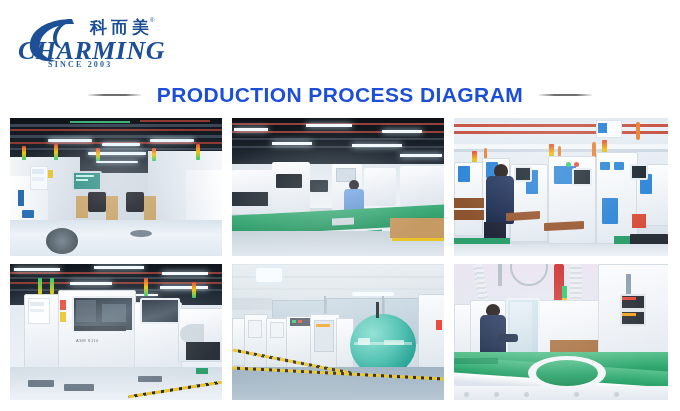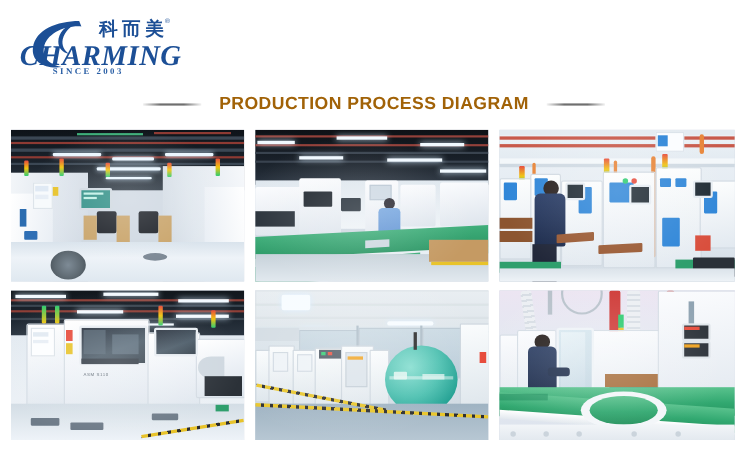--- a/index.html
+++ b/index.html
@@ -75,24 +75,24 @@
     justify-content: center;
     gap: 16px;
   }
   .title-rule {
     width: 53px;
     height: 2px;
     background: linear-gradient(to right, #f2f2f2, #6f6f6f 30%, #6f6f6f 70%, #f2f2f2);
   }
   #page-title {
     font-family: "Liberation Sans", sans-serif;
-    font-size: 16px;
+    font-size: 21px;
     font-weight: bold;
     letter-spacing: 0.4px;
-    color: #a16207;
+    color: #1d4ed8;
     white-space: nowrap;
   }
 
   
   #photo-grid {
     position: absolute;
     left: 10px;
     top: 118px;
     width: 659px;
     height: 282px;

